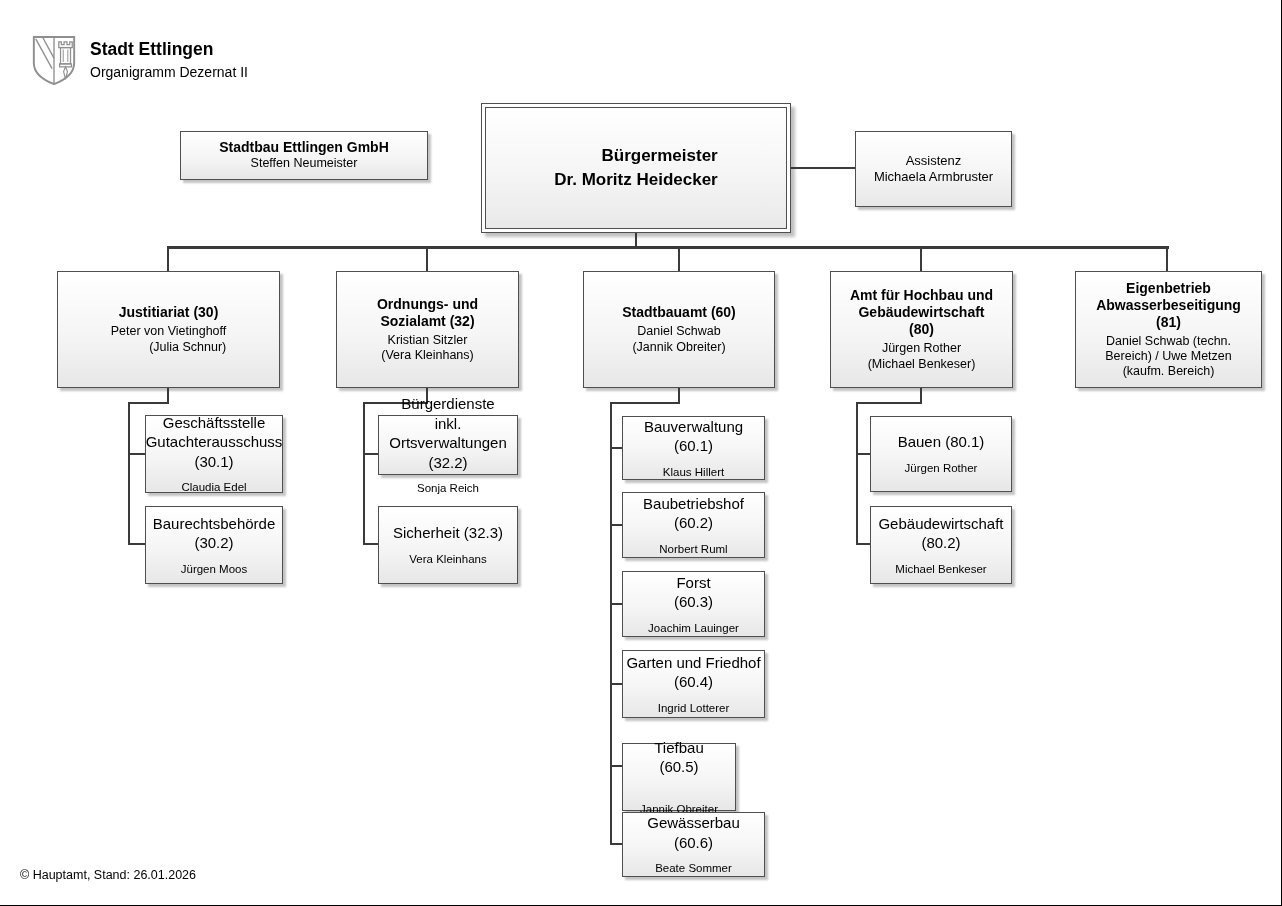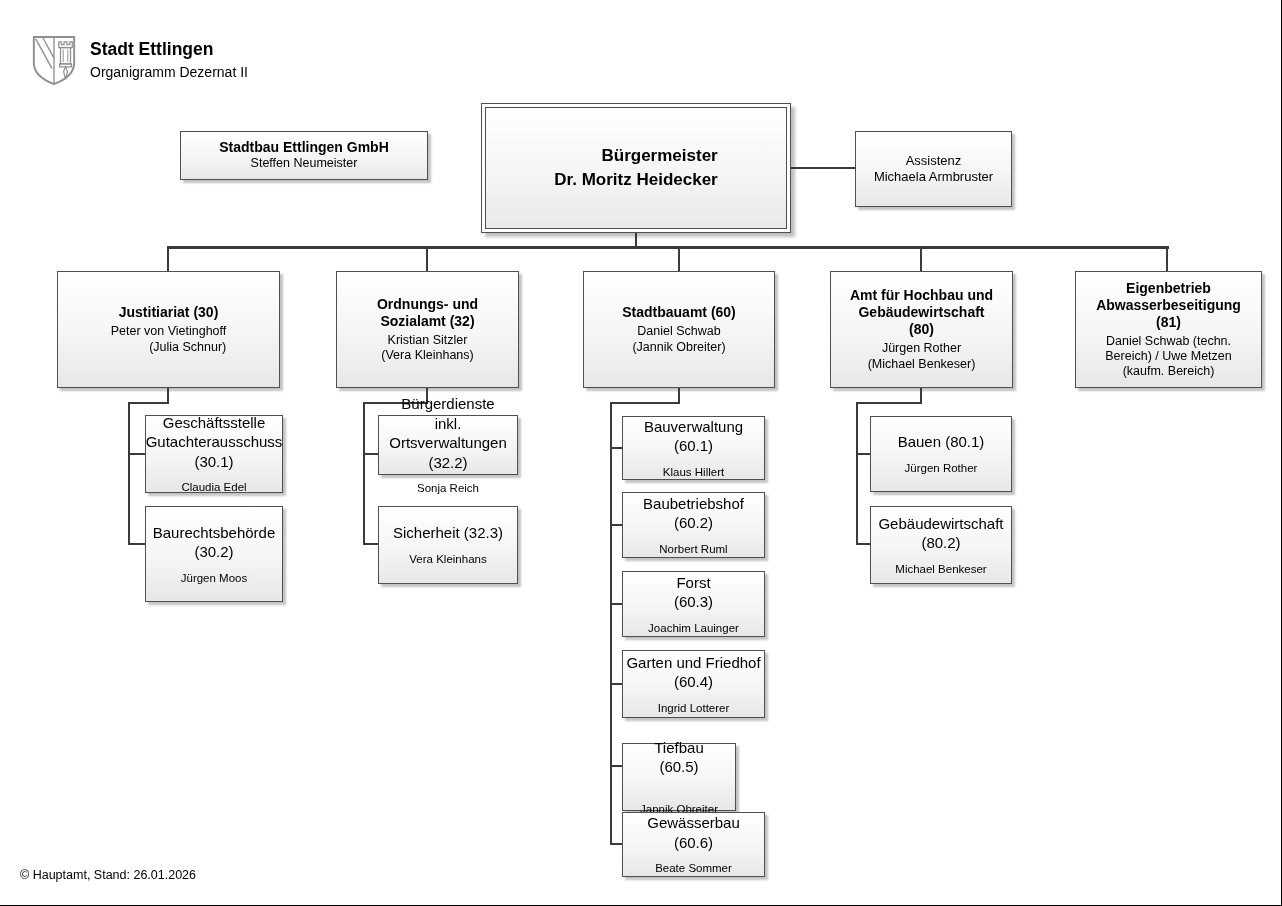--- a/index.html
+++ b/index.html
@@ -128,21 +128,21 @@
   <div class="ln" style="left:128px;top:402px;width:2px;height:143px;"></div>
   <div class="ln" style="left:128px;top:453px;width:17px;height:2px;"></div>
   <div class="ln" style="left:128px;top:543px;width:17px;height:2px;"></div>
 
   <div class="box" style="left:145px;top:415px;width:138px;height:78px;">
     <div class="sub-title pre">Geschäftsstelle
 Gutachterausschuss
 (30.1)</div>
     <div class="t-r115">Claudia Edel</div>
   </div>
-  <div class="box" style="left:145px;top:506px;width:138px;height:96px;">
+  <div class="box" style="left:145px;top:506px;width:138px;height:78px;">
     <div class="sub-title pre">Baurechtsbehörde
 (30.2)</div>
     <div class="t-r115">Jürgen Moos</div>
   </div>
 
   <div class="ln" style="left:426px;top:388px;width:2px;height:16px;"></div>
   <div class="ln" style="left:363px;top:402px;width:65px;height:2px;"></div>
   <div class="ln" style="left:363px;top:402px;width:2px;height:143px;"></div>
   <div class="ln" style="left:363px;top:453px;width:15px;height:2px;"></div>
   <div class="ln" style="left:363px;top:543px;width:15px;height:2px;"></div>

